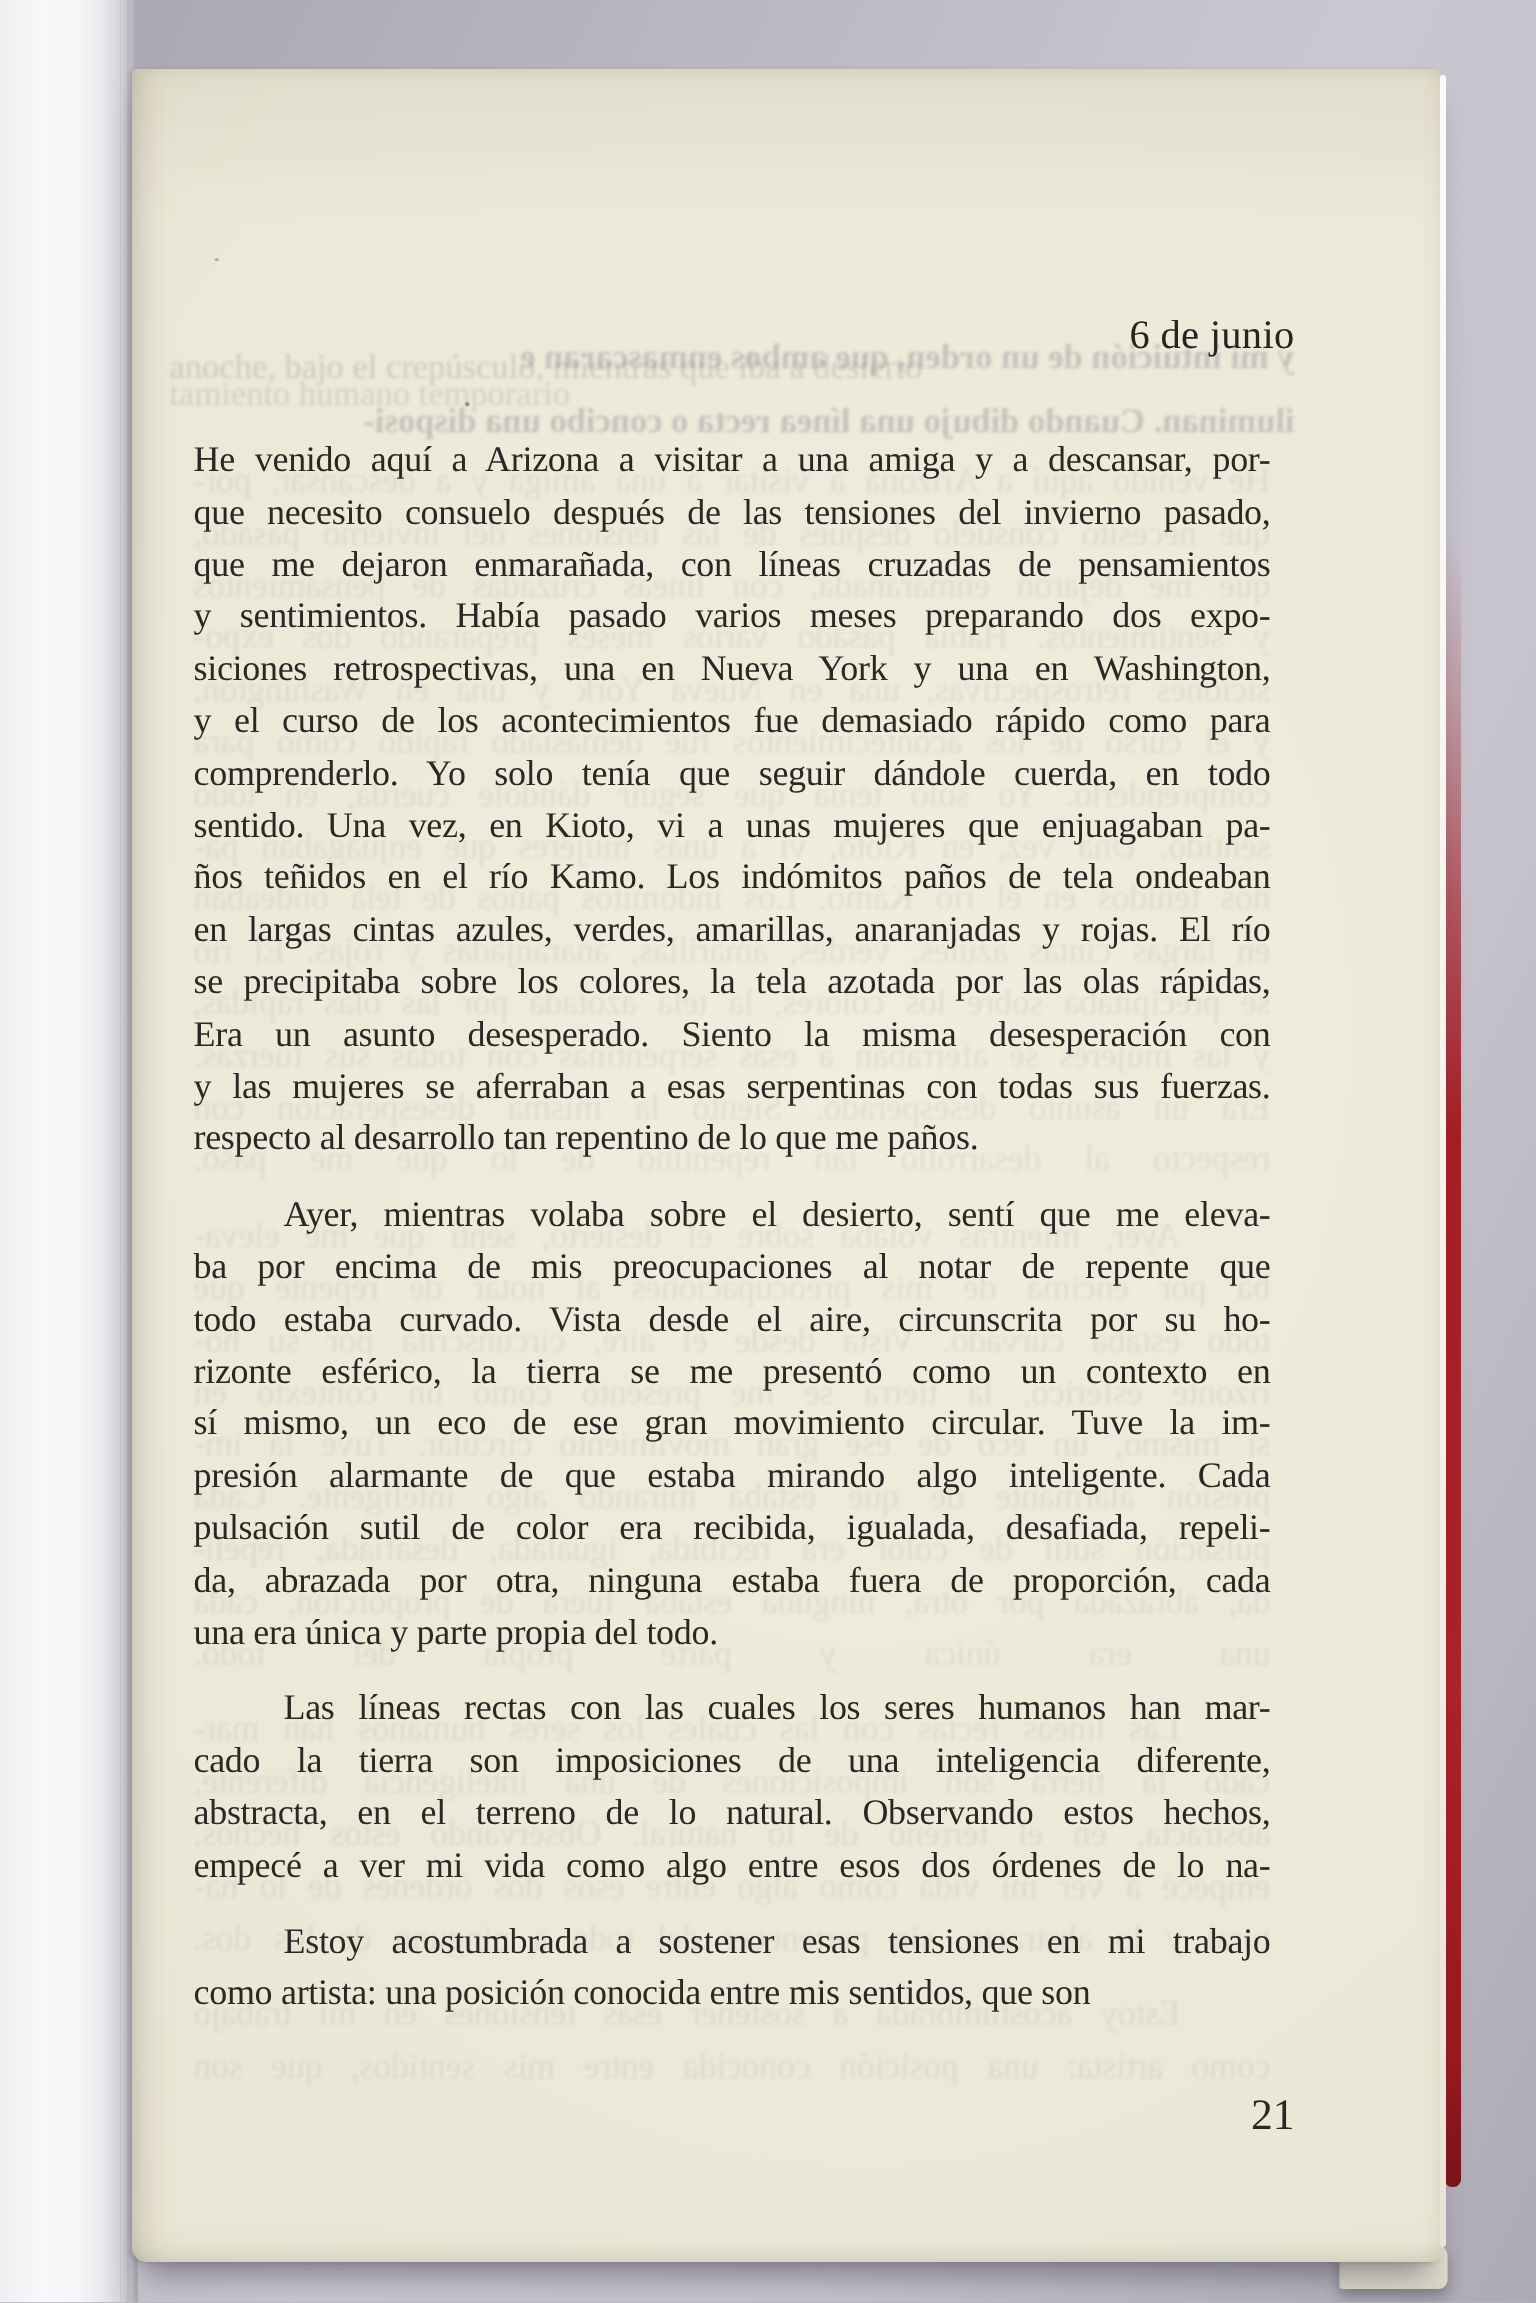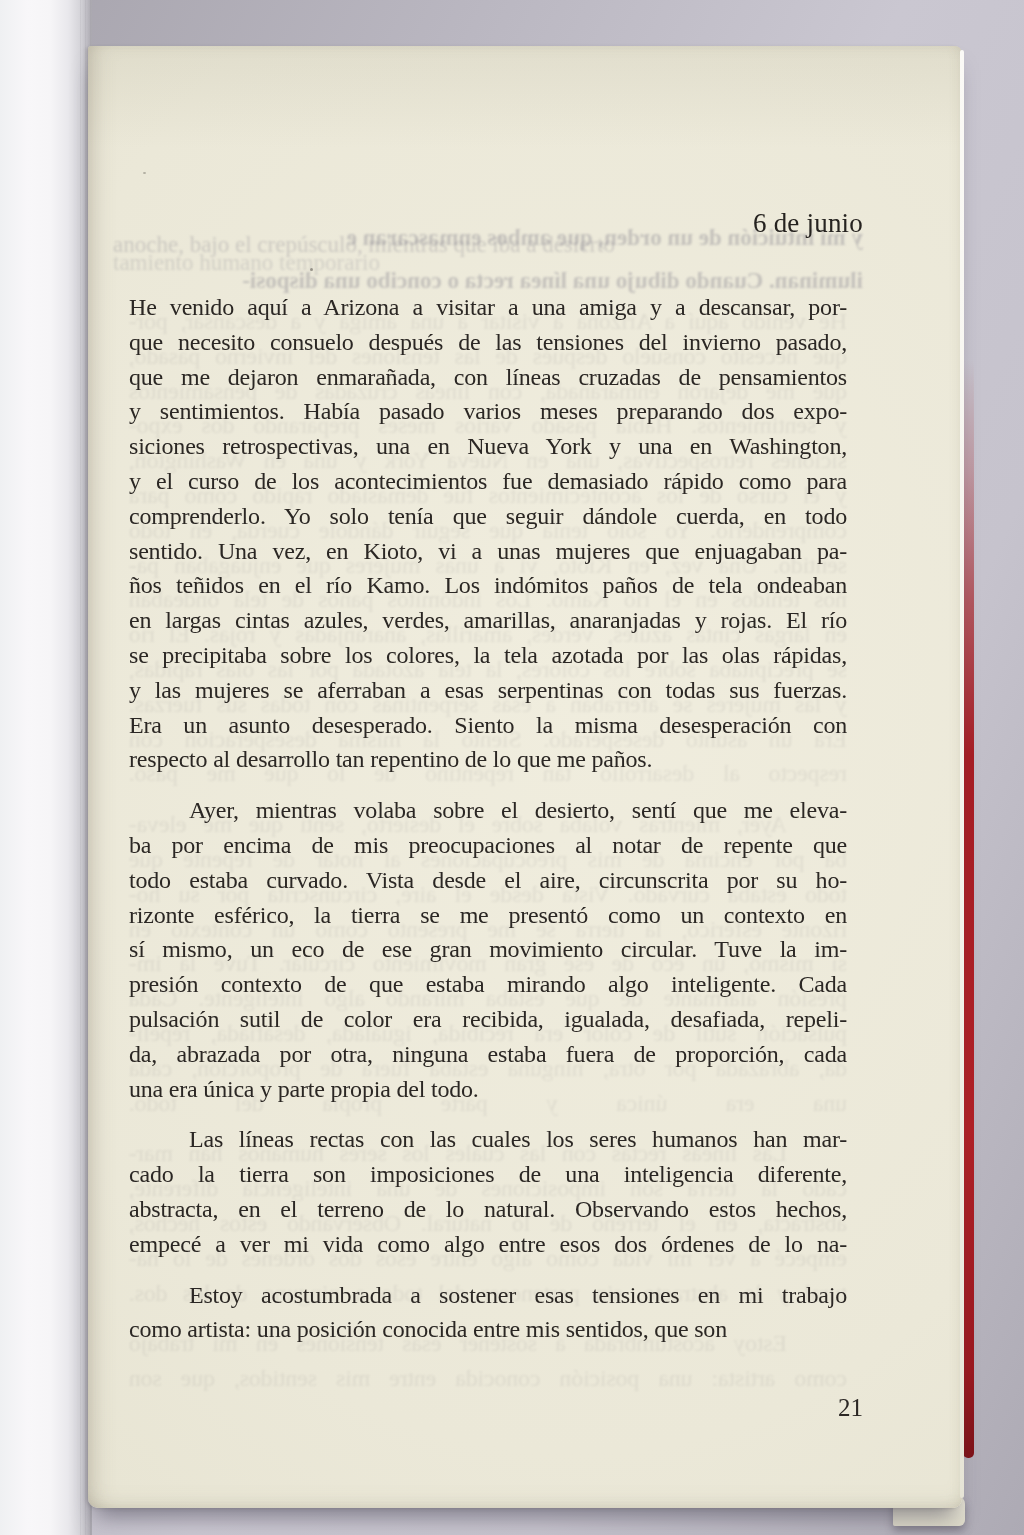--- a/index.html
+++ b/index.html
@@ -66,21 +66,21 @@
   .paragraph{margin:16px;}
   .body-line{
     line-height:34.8px;height:34.8px;
     text-align:justify;text-align-last:justify;
     white-space:normal;
   }
   .body-line.last{text-align:left;text-align-last:left;}
   .body-line.indent{text-indent:60px;}
   .page-number{
     position:absolute;right:99px;top:1348px;
-    font-size:25px;color:#2b2724;
+    font-size:29px;color:#2b2724;
   }
   
   .ghost-top{position:absolute;left:25px;width:750px;font-size:23px;line-height:25px;
     color:#84818c;filter:blur(.9px);pointer-events:none;}
   .ghost-line{position:absolute;left:0;width:100%;white-space:nowrap;overflow:hidden;}
   .ghost-line.mirrored{transform:scaleX(-1);font-weight:bold;}
   .ghost-body{
     position:absolute;left:25px;top:242px;width:750px;
     font-size:24px;color:#4a4750;letter-spacing:-.2px;
     transform:scaleX(-1);
@@ -157,31 +157,31 @@
           <div class="body-line">que necesito consuelo después de las tensiones del invierno pasado,</div>
           <div class="body-line">que me dejaron enmarañada, con líneas cruzadas de pensamientos</div>
           <div class="body-line">y sentimientos. Había pasado varios meses preparando dos expo-</div>
           <div class="body-line">siciones retrospectivas, una en Nueva York y una en Washington,</div>
           <div class="body-line">y el curso de los acontecimientos fue demasiado rápido como para</div>
           <div class="body-line">comprenderlo. Yo solo tenía que seguir dándole cuerda, en todo</div>
           <div class="body-line">sentido. Una vez, en Kioto, vi a unas mujeres que enjuagaban pa-</div>
           <div class="body-line">ños teñidos en el río Kamo. Los indómitos paños de tela ondeaban</div>
           <div class="body-line">en largas cintas azules, verdes, amarillas, anaranjadas y rojas. El río</div>
           <div class="body-line">se precipitaba sobre los colores, la tela azotada por las olas rápidas,</div>
+          <div class="body-line">Era un asunto desesperado. Siento la misma desesperación con</div>
           <div class="body-line">y las mujeres se aferraban a esas serpentinas con todas sus fuerzas.</div>
-          <div class="body-line">Era un asunto desesperado. Siento la misma desesperación con</div>
           <div class="body-line last">respecto al desarrollo tan repentino de lo que me paños.</div>
         </div>
         <div class="paragraph">
           <div class="body-line indent">Ayer, mientras volaba sobre el desierto, sentí que me eleva-</div>
           <div class="body-line">ba por encima de mis preocupaciones al notar de repente que</div>
           <div class="body-line">todo estaba curvado. Vista desde el aire, circunscrita por su ho-</div>
           <div class="body-line">rizonte esférico, la tierra se me presentó como un contexto en</div>
           <div class="body-line">sí mismo, un eco de ese gran movimiento circular. Tuve la im-</div>
-          <div class="body-line">presión contexto de que estaba mirando algo inteligente. Cada</div>
+          <div class="body-line">presión alarmante de que estaba mirando algo inteligente. Cada</div>
           <div class="body-line">pulsación sutil de color era recibida, igualada, desafiada, repeli-</div>
           <div class="body-line">da, abrazada por otra, ninguna estaba fuera de proporción, cada</div>
           <div class="body-line last">una era única y parte propia del todo.</div>
         </div>
         <div class="paragraph">
           <div class="body-line indent">Las líneas rectas con las cuales los seres humanos han mar-</div>
           <div class="body-line">cado la tierra son imposiciones de una inteligencia diferente,</div>
           <div class="body-line">abstracta, en el terreno de lo natural. Observando estos hechos,</div>
           <div class="body-line">empecé a ver mi vida como algo entre esos dos órdenes de lo na-</div>
         </div>

